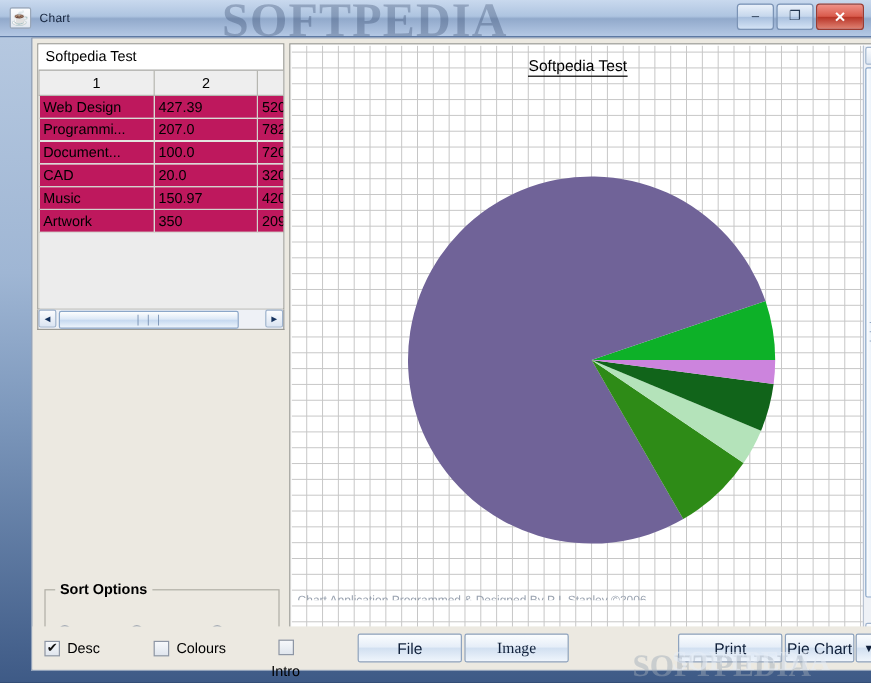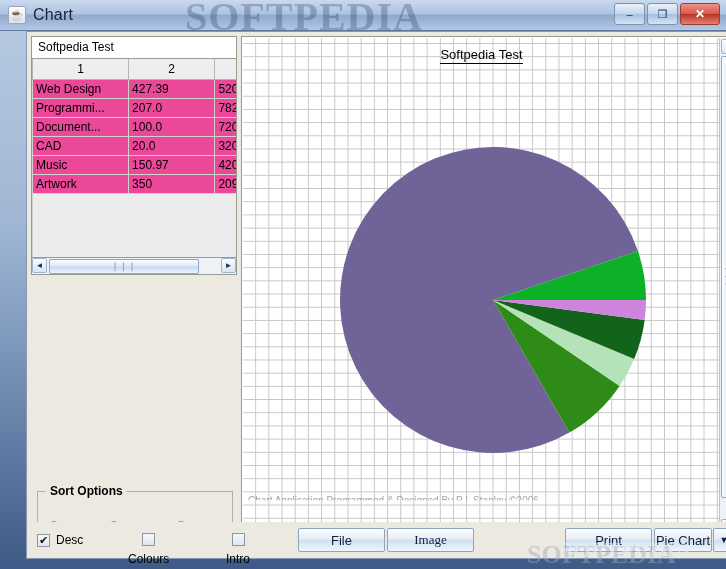--- a/index.html
+++ b/index.html
@@ -19,21 +19,21 @@
     background:linear-gradient(180deg,#c9d9ee 0%,#aec4e0 45%,#91a9cb 52%,#b4c8e4 100%);
     border-bottom:1px solid #5d79a3;
   }
   #title-inner{position:absolute;left:8px;top:6px;display:flex;align-items:center;gap:7px;}
   #java-icon{
     width:16px;height:16px;border:1px solid #9aa7b8;border-radius:2px;
     background:linear-gradient(180deg,#fdfdfe,#e2e7ef);
     display:flex;align-items:center;justify-content:center;
     font-size:12px;line-height:1;color:#5a3b10;
   }
-  #title-text{font-size:16px;color:#15243d;letter-spacing:.2px;}
+  #title-text{font-size:10px;color:#15243d;letter-spacing:.2px;}
   #win-buttons{position:absolute;right:6px;top:3px;display:flex;gap:2px;}
   .wbtn{
     width:29px;height:20px;border:1px solid #7b93b5;border-radius:3px;
     background:linear-gradient(180deg,#eaf1fa 0%,#c6d7ec 48%,#a9c0de 52%,#d4e3f5 100%);
     display:flex;align-items:center;justify-content:center;
     color:#23364f;font-size:11px;line-height:1;
   }
   .wbtn.close{
     width:38px;border-color:#9b3b31;
     background:linear-gradient(180deg,#ef9188 0%,#d95b4c 48%,#b83527 52%,#e08273 100%);
@@ -78,21 +78,21 @@
     border-bottom:1px solid #9a9a94;color:#000;font-size:12px;
   }
   table.grid{border-collapse:collapse;width:260px;table-layout:fixed;}
   table.grid th{
     background:#eeeeee;border:1px solid #b6b6b0;border-top:none;border-left:none;
     font-weight:normal;font-size:12px;color:#000;height:18px;text-align:center;
   }
   table.grid th:first-child{border-left:1px solid #b6b6b0;}
   table.grid td{
     border:1px solid #d2d2cc;border-top:none;border-left:none;
-    height:18px;padding:0 3px;font-size:12px;color:#000;background:#ec4899;
+    height:18px;padding:0 3px;font-size:12px;color:#000;background:#be185d;
     white-space:nowrap;overflow:hidden;text-overflow:clip;
   }
   table.grid td:first-child{border-left:1px solid #d2d2cc;}
   .col0{width:76px;}
   .col1{width:68px;}
   .col2{width:60px;}
   #table-filler{background:#ececec;height:70px;border-right:1px solid #d2d2cc;}
   
   #tbl-hsb{
     position:absolute;left:0;top:222px;width:206px;height:17px;
@@ -339,21 +339,21 @@
         </div>
 
       </div>
     </div>
 
     <div id="bottom-bar">
       <label class="chk-item" style="left:10px;">
         <span class="chkbox">✔</span>
         <span>Desc</span>
       </label>
-      <label class="chk-item" style="left:101px;flex-direction:column;">
+      <label class="chk-item" style="left:101px;">
         <span class="chkbox"></span>
         <span>Colours</span>
       </label>
       <label class="chk-item" style="left:199px;flex-direction:column;">
         <span class="chkbox"></span>
         <span>Intro</span>
       </label>
 
       <div class="btn" style="left:271px;width:87px;">File</div>
       <div class="btn" style="left:360px;width:87px;font-family:Liberation Serif, serif;">Image</div>

